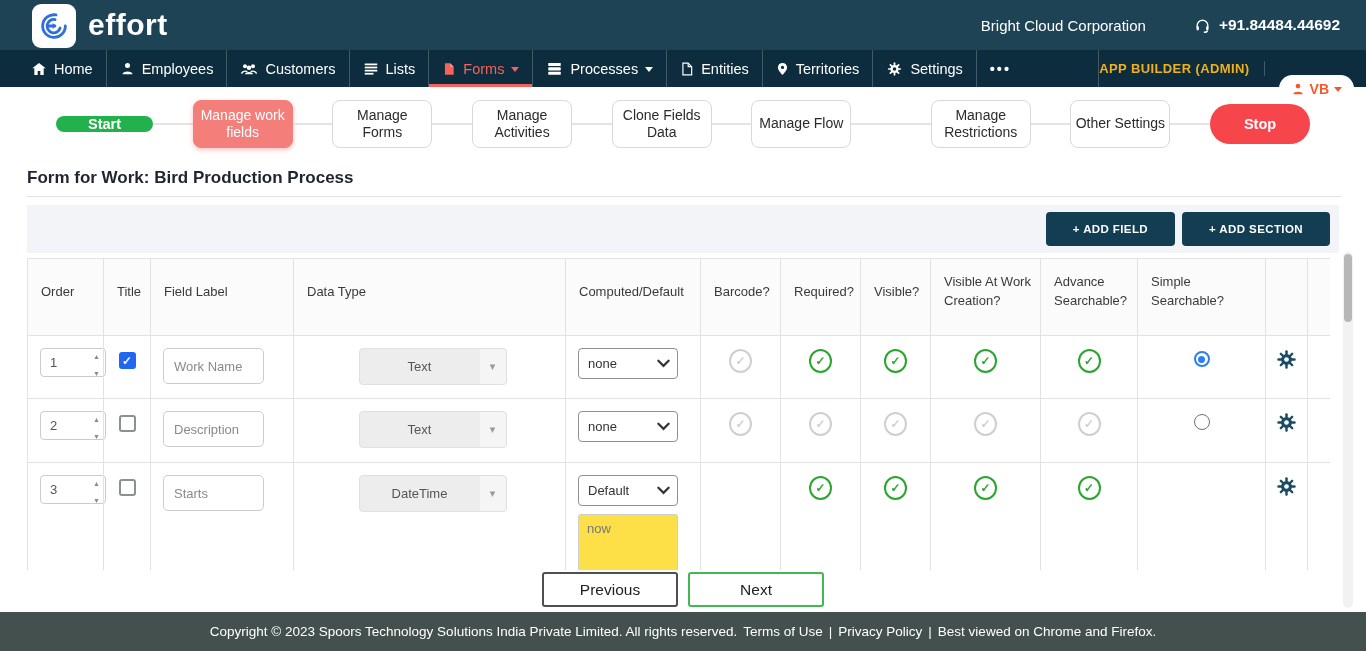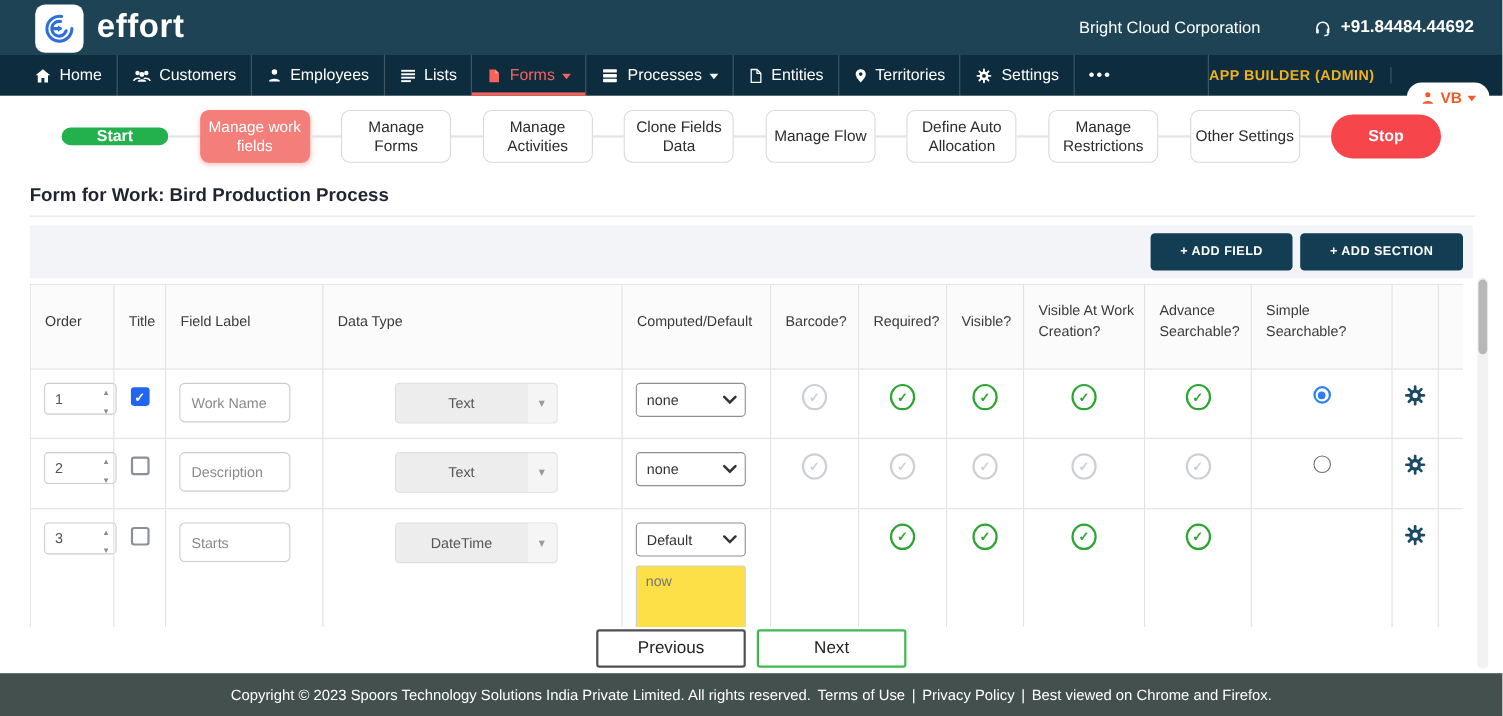--- a/index.html
+++ b/index.html
@@ -152,38 +152,38 @@
   <div class="nav-item">
     <span class="nav-icon">
       <svg width="16" height="16" viewBox="0 0 24 24" fill="#fff">
           <path d="M12 3 L22 11 H19 V21 H14 V15 H10 V21 H5 V11 H2 Z"></path>
         </svg>
     </span>
       <span>Home</span>
   </div>
   <div class="nav-item">
     <span class="nav-icon">
+      <svg width="15" height="15" viewBox="0 0 24 24" fill="#fff">
+          <circle cx="12" cy="7" r="4"></circle>
+          <path d="M4 21 c0-5.5 16-5.5 16 0 Z"></path>
+        </svg>
+    </span>
+      <span>Employees</span>
+  </div>
+  <div class="nav-item">
+    <span class="nav-icon">
       <svg width="18" height="16" viewBox="0 0 24 24" fill="#fff">
           <circle cx="6" cy="8" r="3"></circle>
           <circle cx="18" cy="8" r="3"></circle>
           <circle cx="12" cy="10" r="3.4"></circle>
           <path d="M1 19 c0-4 7-4.4 8.5-3 M23 19 c0-4-7-4.4-8.5-3" stroke="#fff" stroke-width="2" fill="none"></path>
           <path d="M6 20 c0-4.8 12-4.8 12 0 Z"></path>
         </svg>
     </span>
       <span>Customers</span>
-  </div>
-  <div class="nav-item">
-    <span class="nav-icon">
-      <svg width="15" height="15" viewBox="0 0 24 24" fill="#fff">
-          <circle cx="12" cy="7" r="4"></circle>
-          <path d="M4 21 c0-5.5 16-5.5 16 0 Z"></path>
-        </svg>
-    </span>
-      <span>Employees</span>
   </div>
   <div class="nav-item">
     <span class="nav-icon">
       <svg width="16" height="15" viewBox="0 0 24 24" fill="#fff">
           <rect x="2" y="4" width="20" height="2.8"></rect>
           <rect x="2" y="9" width="20" height="2.8"></rect>
           <rect x="2" y="14" width="20" height="2.8"></rect>
           <rect x="2" y="19" width="14" height="2.8"></rect>
         </svg>
     </span>
@@ -266,21 +266,20 @@
   <div class="step-box active">Manage work fields</div>
   <div class="connector"></div>
   <div class="step-box">Manage Forms</div>
   <div class="connector"></div>
   <div class="step-box">Manage Activities</div>
   <div class="connector"></div>
   <div class="step-box">Clone Fields Data</div>
   <div class="connector"></div>
   <div class="step-box">Manage Flow</div>
   <div class="connector"></div>
-  <div class="step-box">Define Auto Allocation</div>
   <div class="connector"></div>
   <div class="step-box">Manage Restrictions</div>
   <div class="connector"></div>
   <div class="step-box">Other Settings</div>
   <div class="connector"></div>
   <button class="pill stop">Stop</button>
 </div>
 
 <h1 class="page-title">Form for Work: Bird Production Process</h1>
 <hr class="title-rule">

